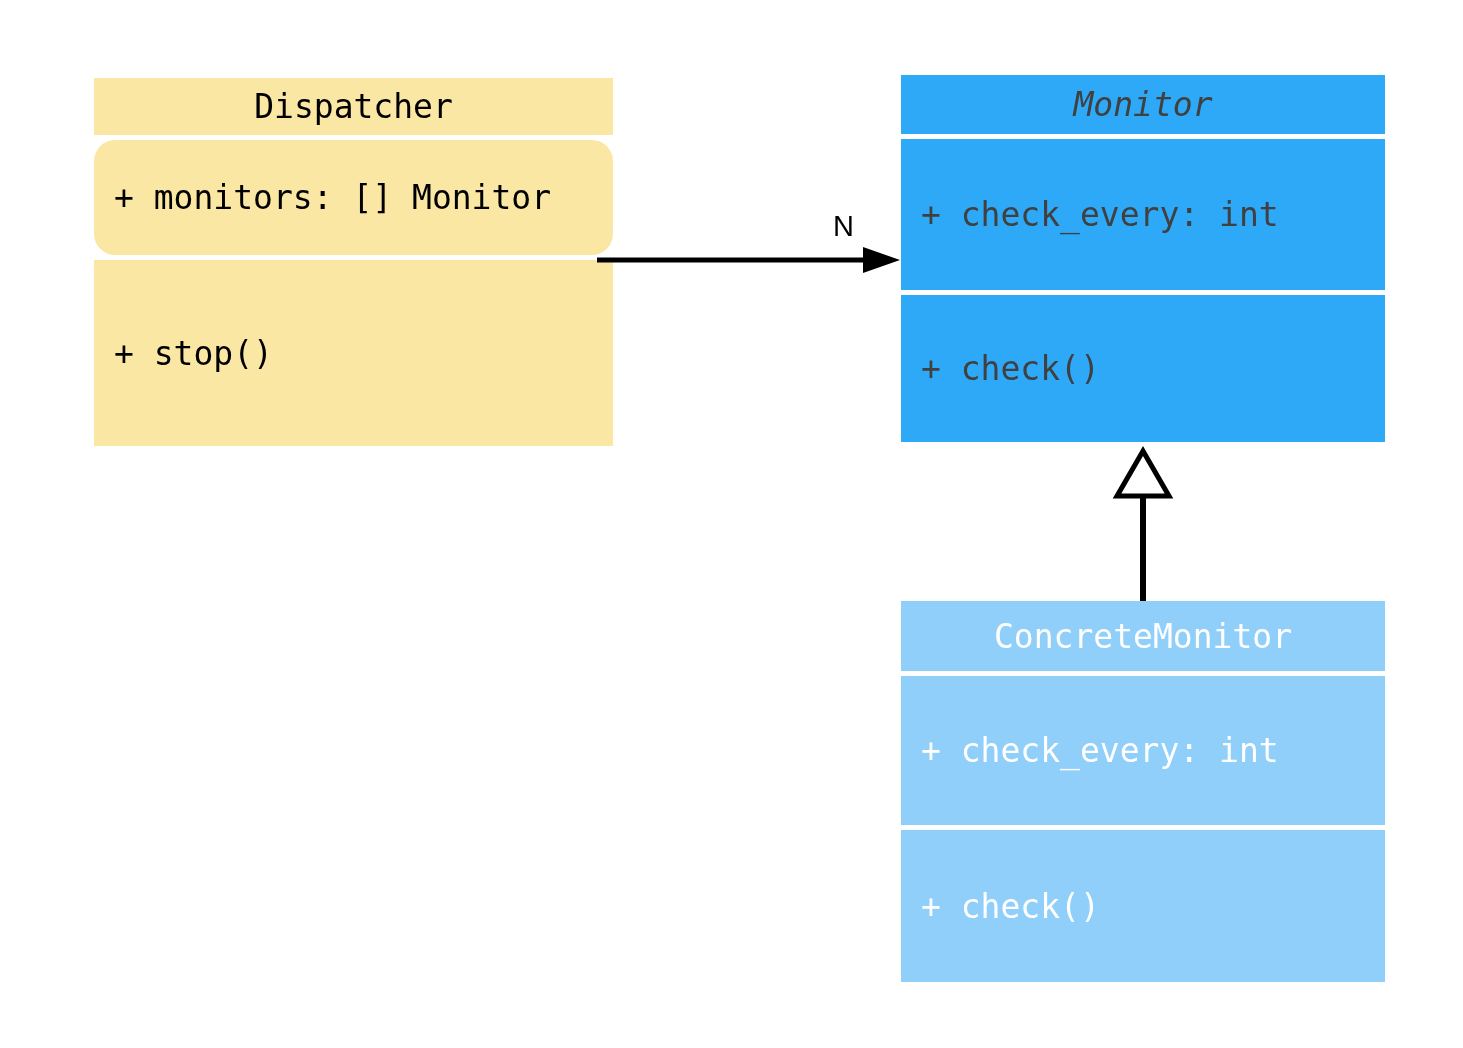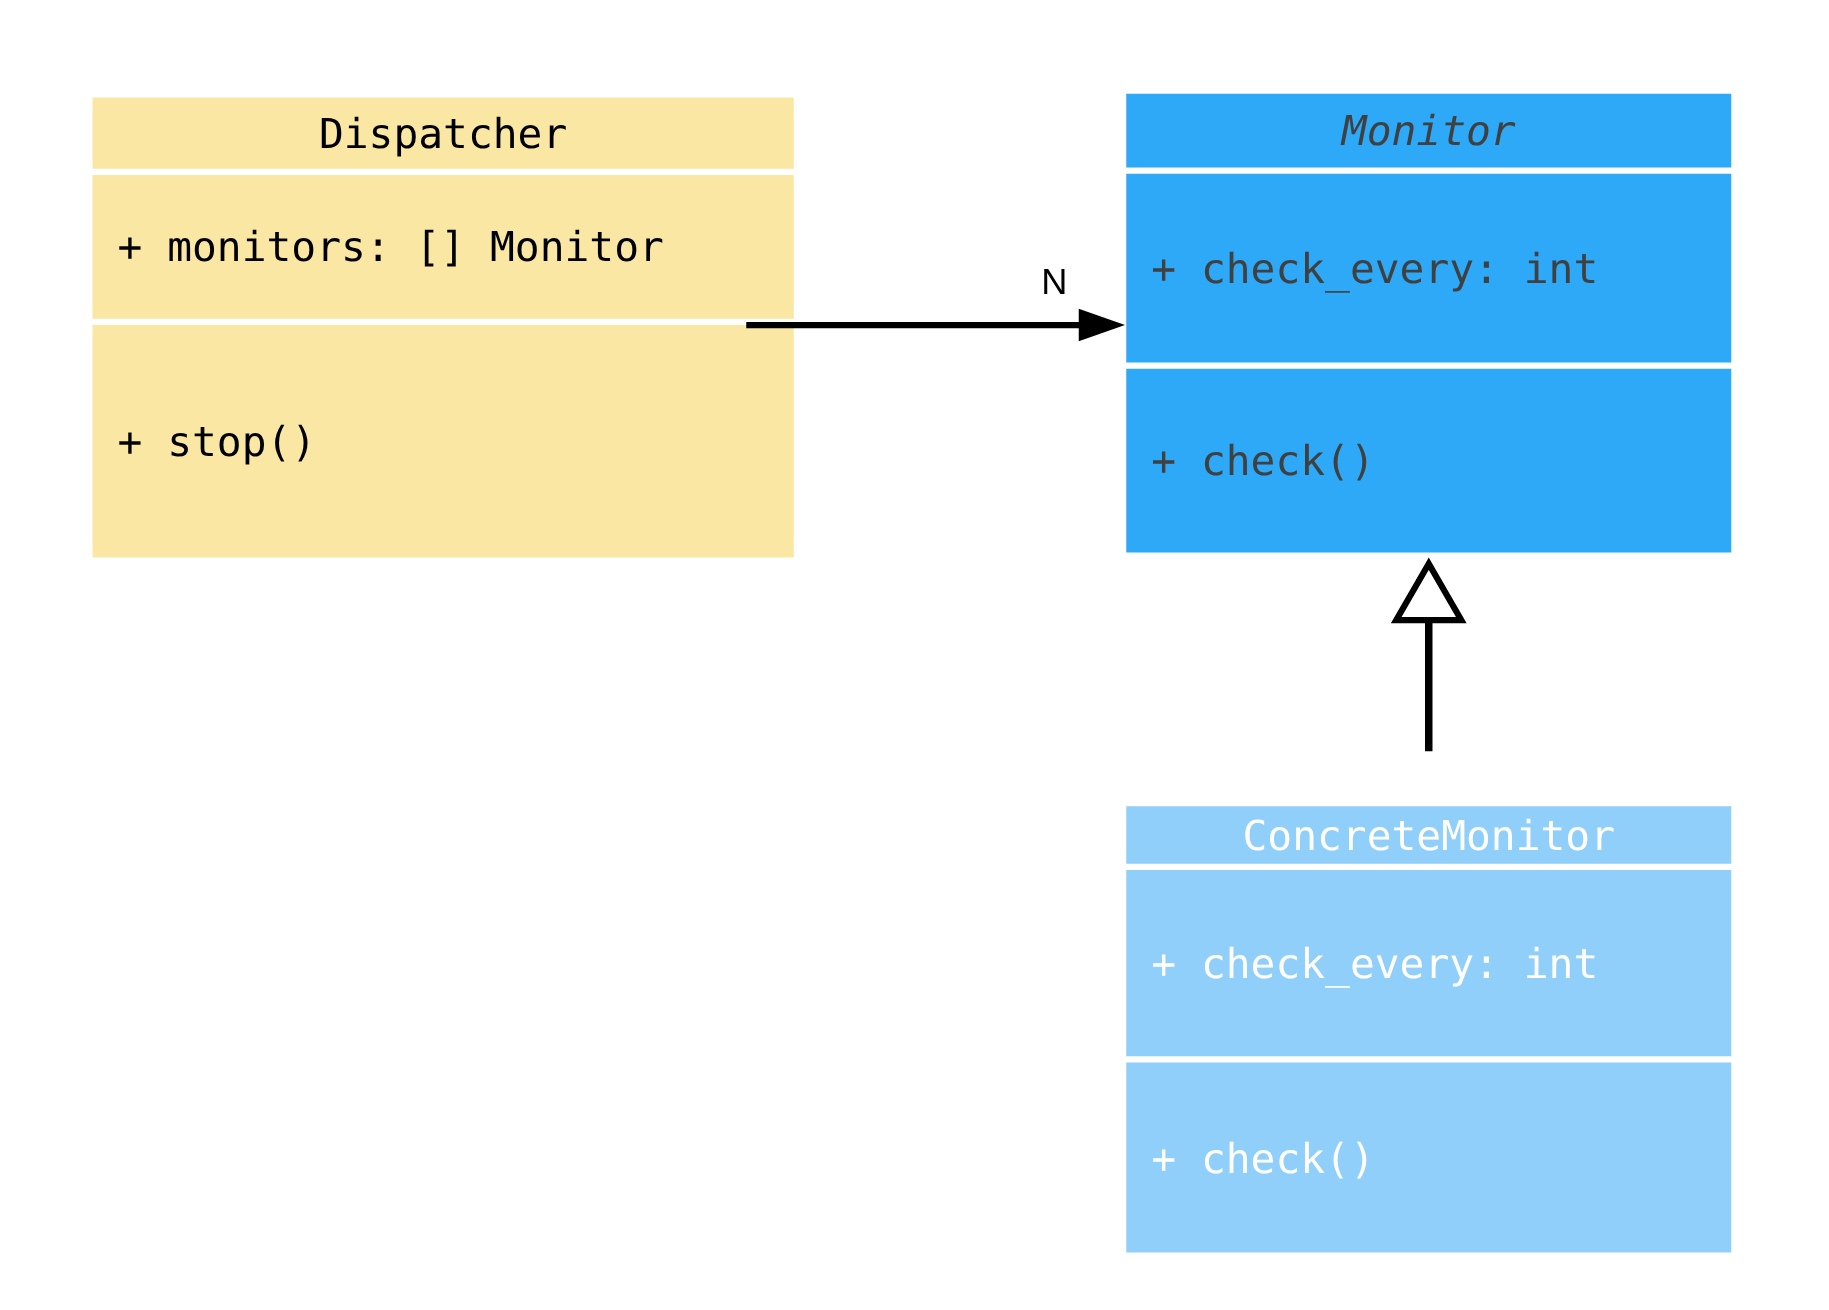--- a/index.html
+++ b/index.html
@@ -34,32 +34,32 @@
     display: flex;
     flex-direction: column;
     justify-content: center;
     font-size: 33px;
     line-height: 35px;
     padding-left: 20px;
     box-sizing: border-box;
     flex: 0 0 auto;
   }
   
-  .box-dispatcher { left: 74px; top: 78px; width: 561px; }
+  .box-dispatcher { left: 94px; top: 78px; width: 519px; }
   .box-dispatcher .uml-title   { height: 57px; }
-  .box-dispatcher .sec-attrs   { height: 115px; }
+  .box-dispatcher .sec-attrs   { height: 115px; border-radius: 21px; }
   .box-dispatcher .sec-methods { height: 186px; }
   
   .box-monitor { left: 901px; top: 75px; width: 484px; }
   .box-monitor .uml-title   { height: 59px; }
   .box-monitor .sec-attrs   { height: 151px; }
   .box-monitor .sec-methods { height: 147px; }
   
   .box-concrete { left: 901px; top: 601px; width: 484px; }
-  .box-concrete .uml-title   { height: 46px; margin-top: 44px; }
+  .box-concrete .uml-title   { height: 70px; }
   .box-concrete .sec-attrs   { height: 149px; }
   .box-concrete .sec-methods { height: 152px; }
 
   .connector-layer {
     position: absolute;
     left: 0; top: 0;
     width: 1463px;
     height: 1048px;
     pointer-events: none;
   }

